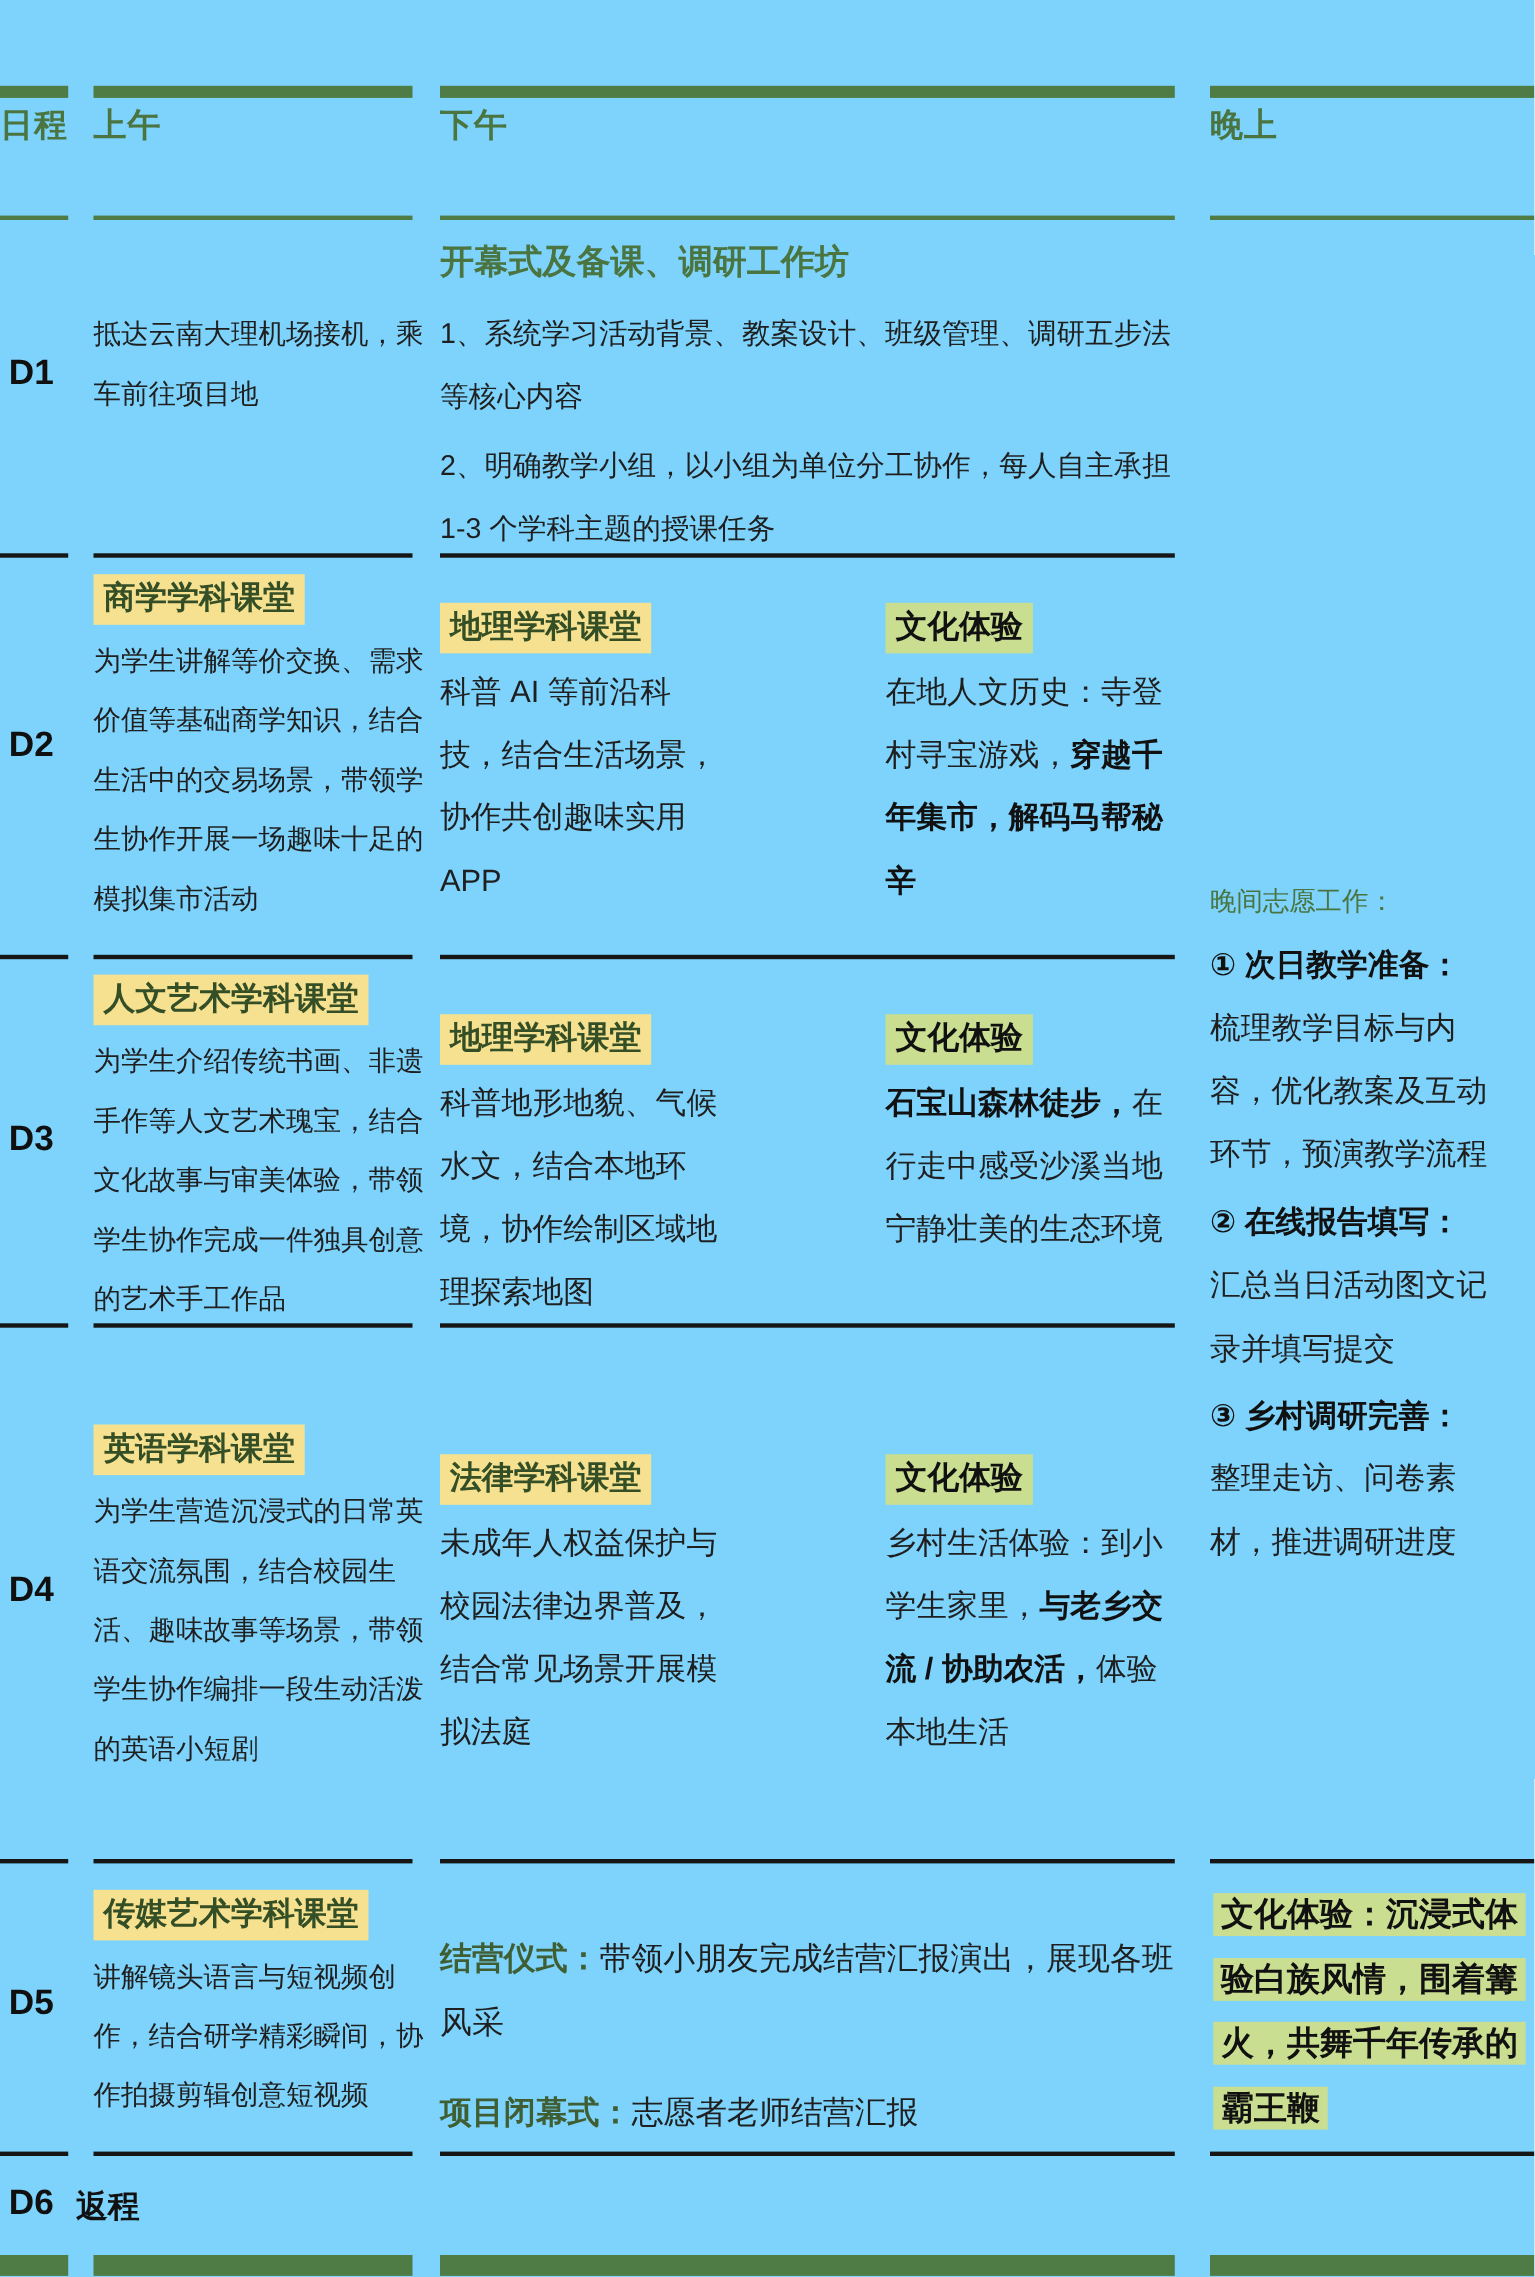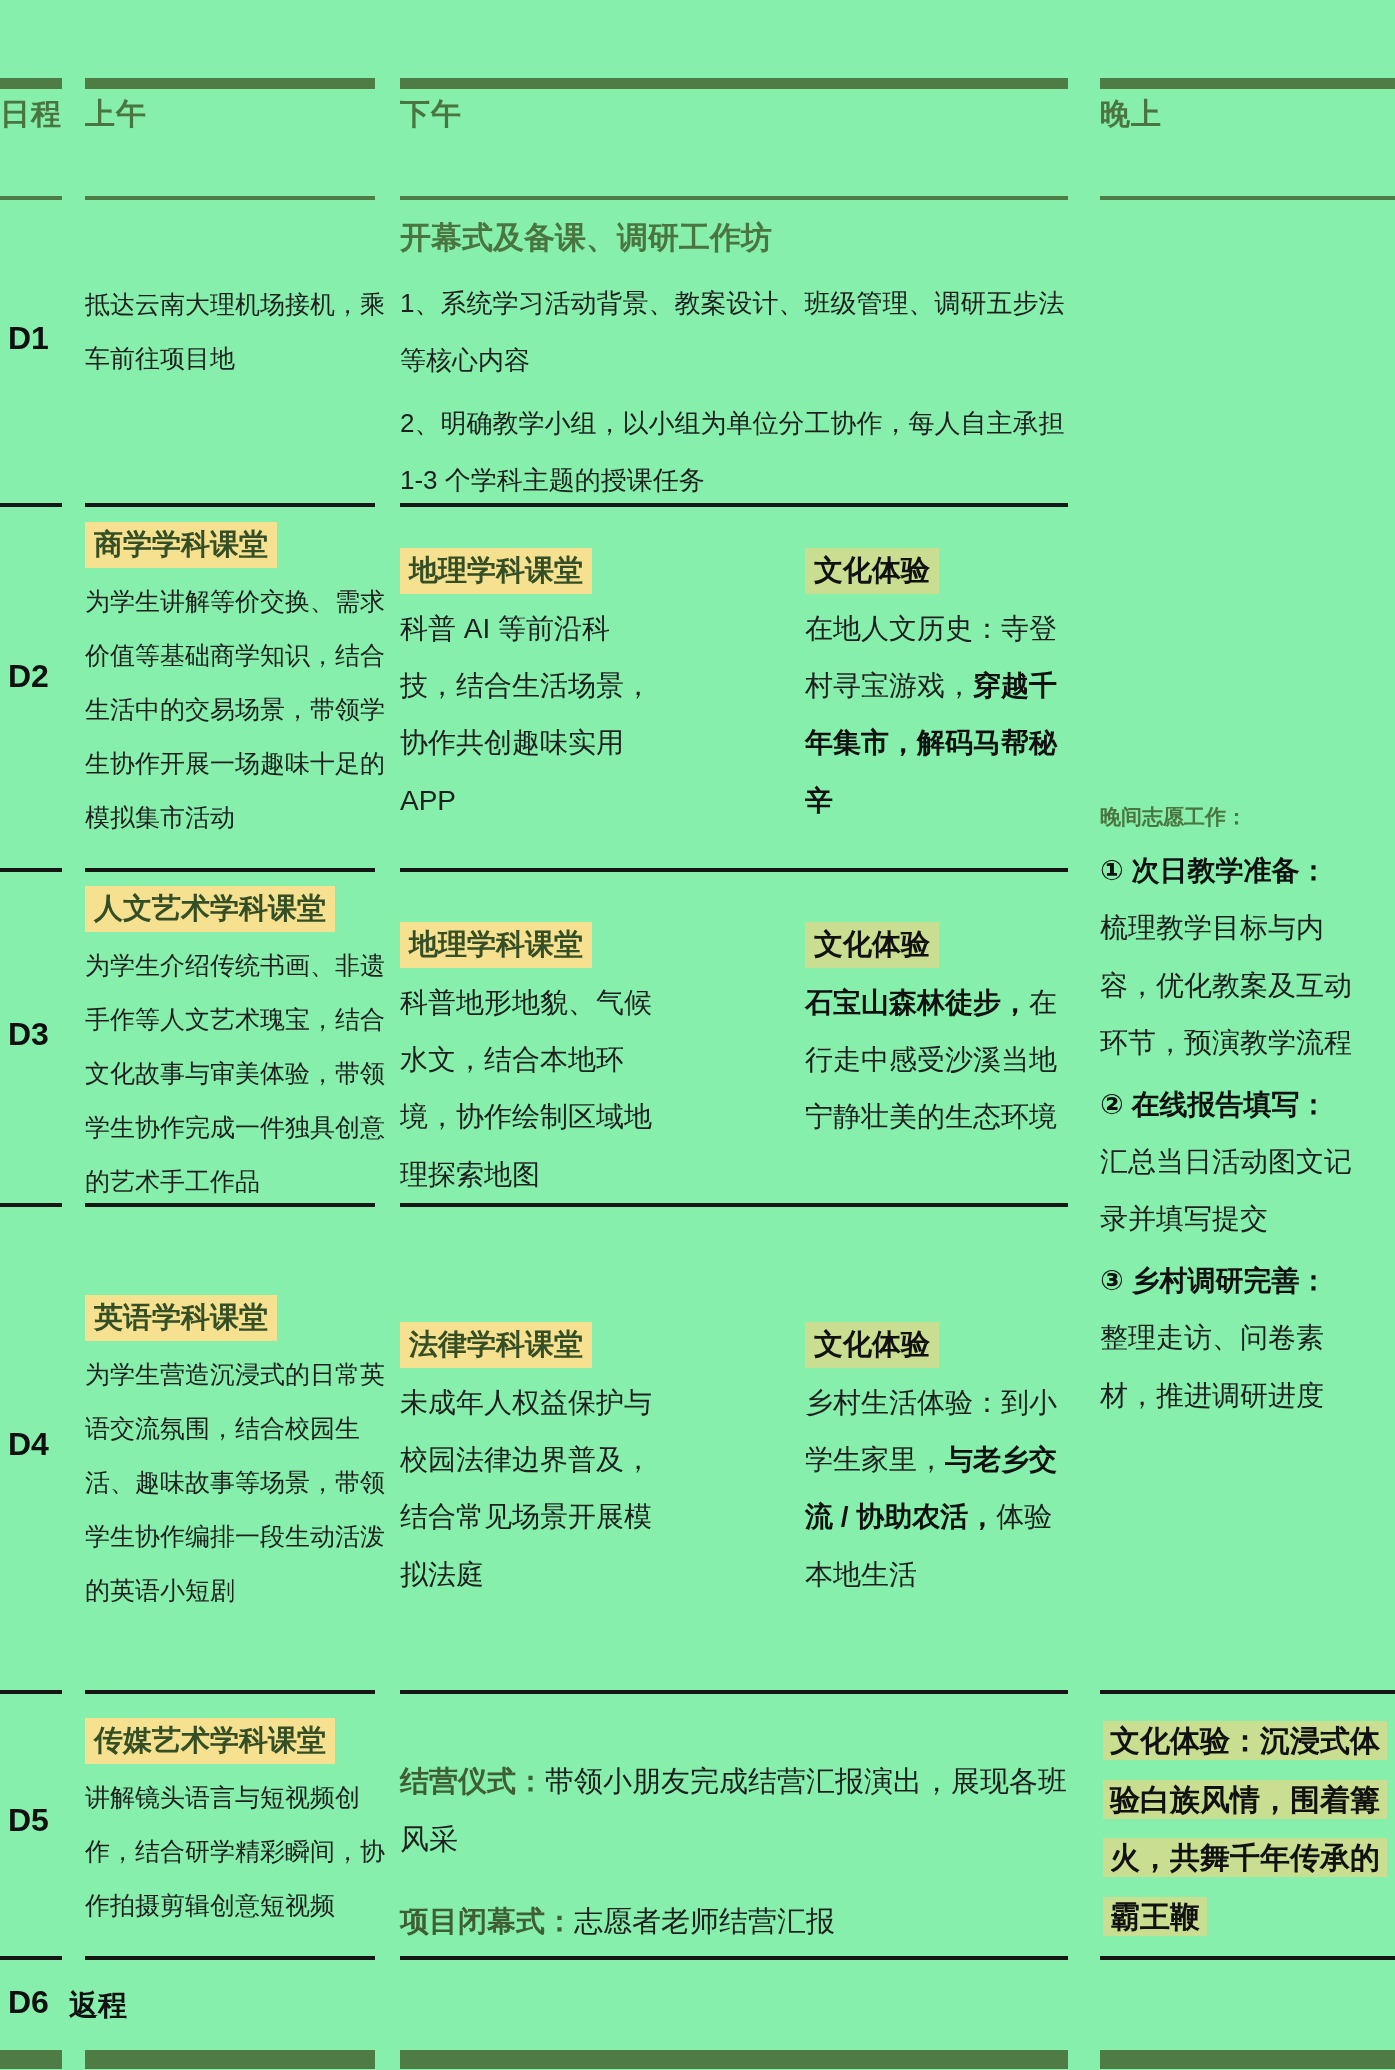--- a/index.html
+++ b/index.html
@@ -2,21 +2,21 @@
 <html style="--green: #4a7540; --bar: #4f7c44; --yellow: #f6e190; --greenhl: #c9de90; --ink: #1f1f1f; --sep: #161616;"><head>
 <meta charset="utf-8">
 <style>
   :root{
     --green:#4a7540; --bar:#4f7c44; --yellow:#f6e190; --greenhl:#c9de90;
     --ink:#1f1f1f; --sep:#161616;
   }
   *{margin:0;padding:0;box-sizing:border-box}
   html,body{background:#ffffff}
   body{font-family:"Liberation Sans","DejaVu Sans",sans-serif;color:var(--ink)}
-  .canvas{position:relative;width:1395px;height:2070px;background:#86efac;overflow:hidden}
+  .canvas{position:relative;width:1395px;height:2070px;background:#7dd3fc;overflow:hidden}
 
   .bar{position:absolute;height:11px;background:var(--bar)}
   .uline{position:absolute;height:4px;background:var(--bar)}
   .footbar{position:absolute;height:19px;background:var(--bar)}
   .sep{position:absolute;height:4px;background:var(--sep)}
 
   .hlabel{position:absolute;top:94px;font-size:30px;font-weight:bold;color:var(--green);letter-spacing:1px}
   .dlab{position:absolute;font-size:32px;font-weight:bold;color:#101010}
 
   .cell{position:absolute}
@@ -27,21 +27,21 @@
   .b{font-weight:bold;color:#111}
   .mt6{margin-top:6px}
   .mt24{margin-top:24px}
 
   .ttl{display:inline-block;font-weight:bold;font-size:29px;line-height:1.5;padding:1px 9px}
   .ttl.yellow{background:var(--yellow);color:#344e26}
   .ttl.ghl{background:var(--greenhl);color:#111}
   .ttl-row{margin-bottom:6px}
 
   .green-ttl{color:var(--green);font-weight:bold;font-size:31px;line-height:1.7;margin-bottom:10px}
-  .ev-title{color:var(--green);font-weight:bold;font-size:21px;line-height:2.05}
+  .ev-title{color:var(--green);font-weight:normal;font-size:24px;line-height:2.05}
   .ev-item{margin-top:4px}
   .evlab{font-weight:bold;font-size:28px;line-height:2.05;color:#111}
 
   .gb{color:#3f5e33;font-weight:bold}
   .d5af{font-size:29px;line-height:2.0}
 
   .hlrun{background:var(--greenhl);color:#111;font-weight:bold;font-size:30px;line-height:1.95;
          padding:3px 7px;-webkit-box-decoration-break:clone;box-decoration-break:clone}
   .d5ev{line-height:1.95;font-size:30px}
 </style>

